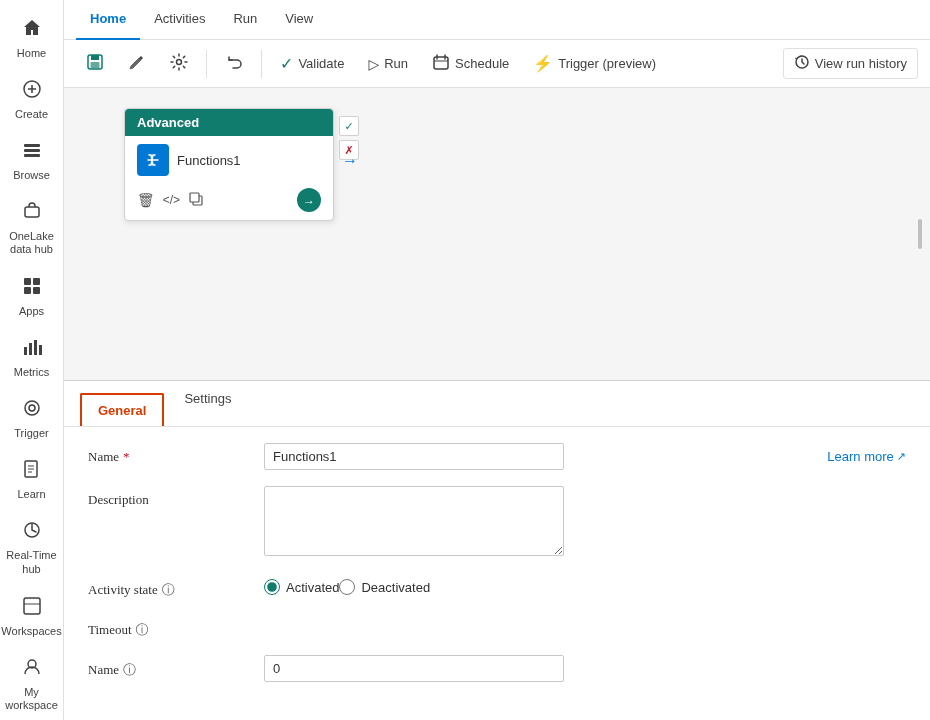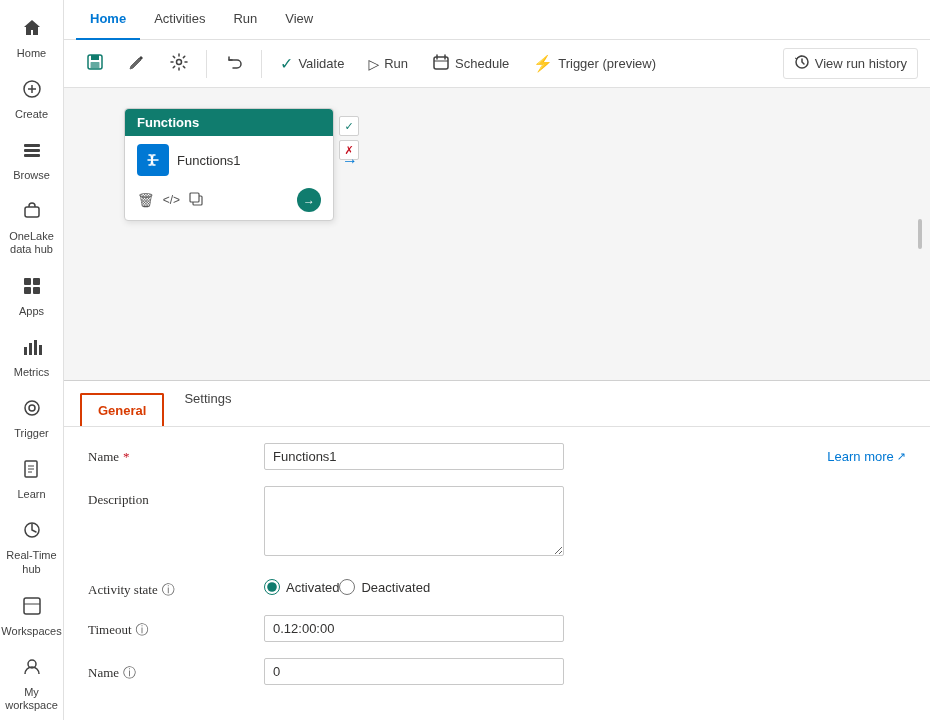--- a/index.html
+++ b/index.html
@@ -508,21 +508,21 @@
       <span>View run history</span>
     </button>
   </div>
 
   <div style="flex:1; display:flex; flex-direction:column; overflow:hidden; min-height:0;">
 
     <div class="canvas-area">
 
       <div class="functions-card">
         <div class="functions-card-header">
-          <span>Functions</span>
+          <span>Advanced</span>
         </div>
         <div class="functions-card-body">
           <div class="functions-icon-box">
             <svg width="18" height="18" viewBox="0 0 18 18" fill="none">
               <path d="M5 4h2l1 5 1-5h2" stroke="white" stroke-width="1.5" stroke-linecap="round" fill="none"></path>
               <path d="M4 9h10" stroke="white" stroke-width="1.5" stroke-linecap="round"></path>
               <path d="M5 14h2l1-5 1 5h2" stroke="white" stroke-width="1.5" stroke-linecap="round" fill="none"></path>
             </svg>
           </div>
           <span style="font-size:13px;color:#323130;">Functions1</span>
@@ -602,23 +602,20 @@
               </label>
             </div>
           </div>
         </div>
 
         <div class="form-row">
           <div class="form-label">
             <span>Timeout</span>
             <span class="info-icon">ⓘ</span>
           </div>
-          <div class="form-field">
-            <input type="text" class="form-input" value="0.12:00:00" style="">
-          </div>
         </div>
 
         <div class="form-row">
           <div class="form-label">
             <span>Name</span>
             <span class="info-icon">ⓘ</span>
           </div>
           <div class="form-field">
             <input type="text" class="form-input" value="0" style="">
           </div>

